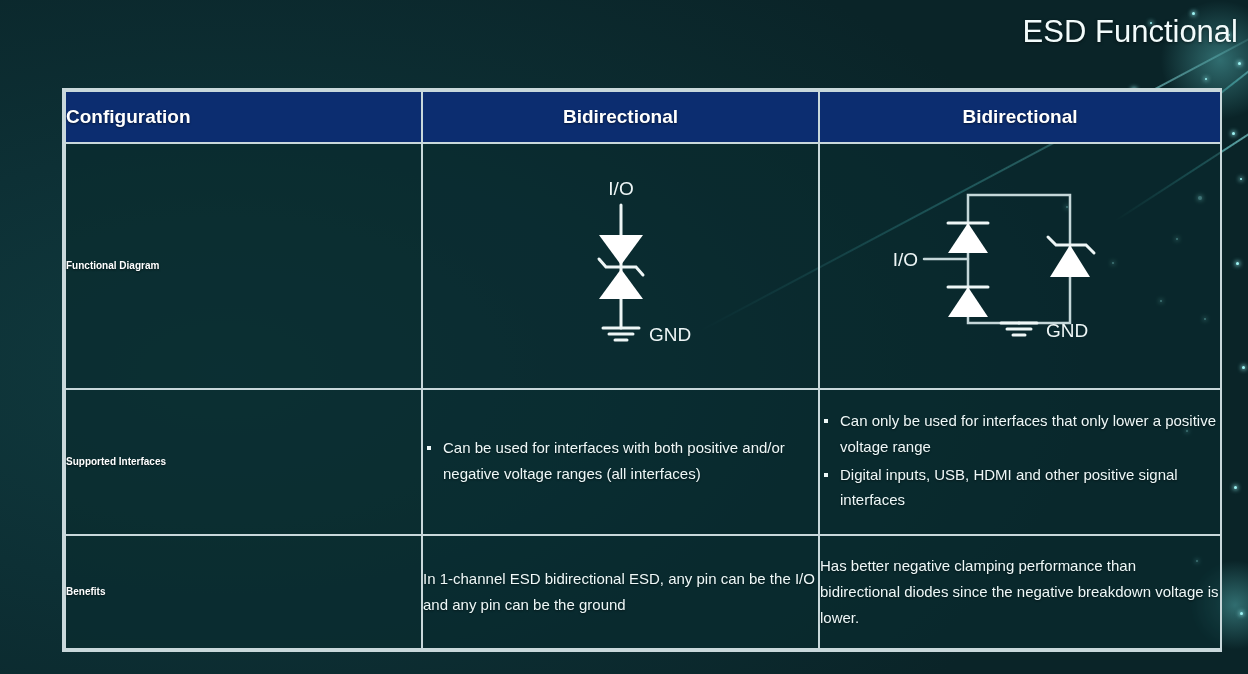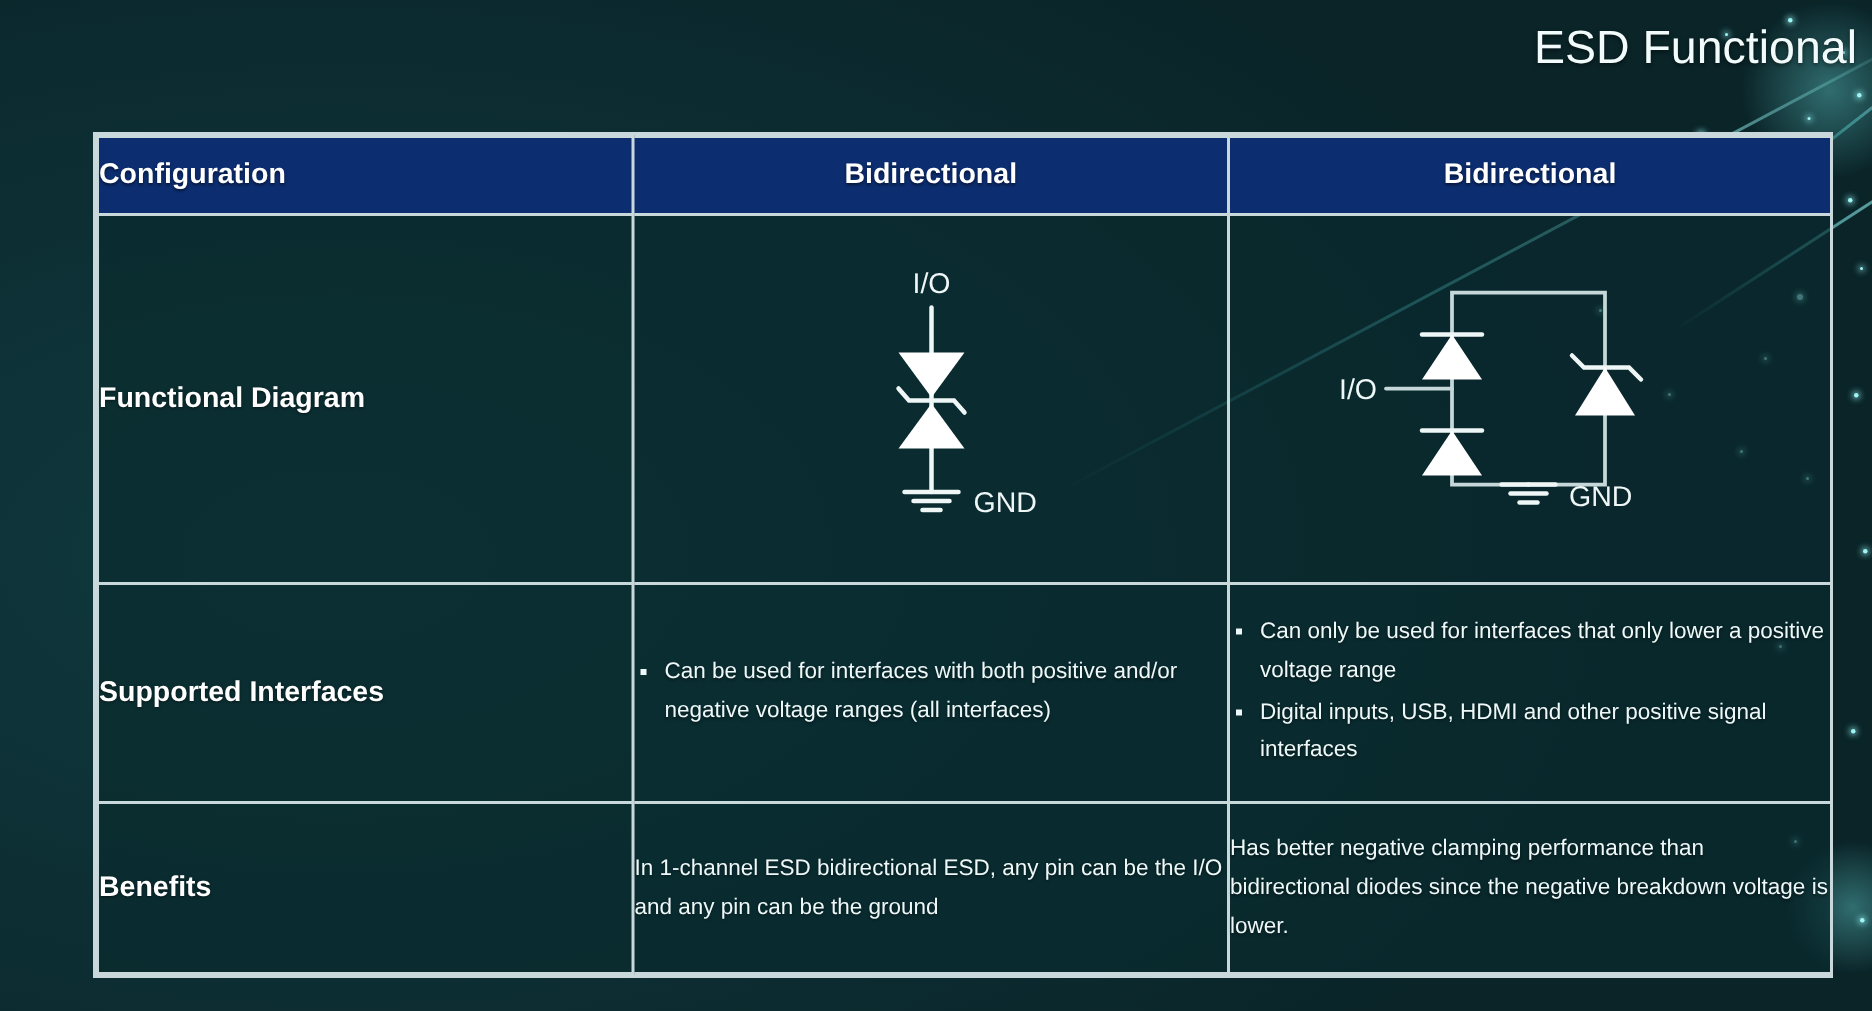--- a/index.html
+++ b/index.html
@@ -99,21 +99,21 @@
     height: 52px;
     color: #ffffff;
     font-size: 19px;
     font-weight: bold;
     text-shadow: 0 1px 2px rgba(0,0,0,.5);
   }
   th.hdr-left { text-align: left; padding-left: 14px; }
   th.hdr-center { text-align: center; }
   td.rowlabel {
     color: #ffffff;
-    font-size: 19px;
+    font-size: 10px;
     font-weight: bold;
     padding-left: 14px;
     text-shadow: 0 1px 2px rgba(0,0,0,.5);
     background: rgba(11,45,49,.35);
     margin-top: 33px;
   }
   td.body {
     color: #eef8f8;
     font-size: 15px;
     line-height: 1.72;

